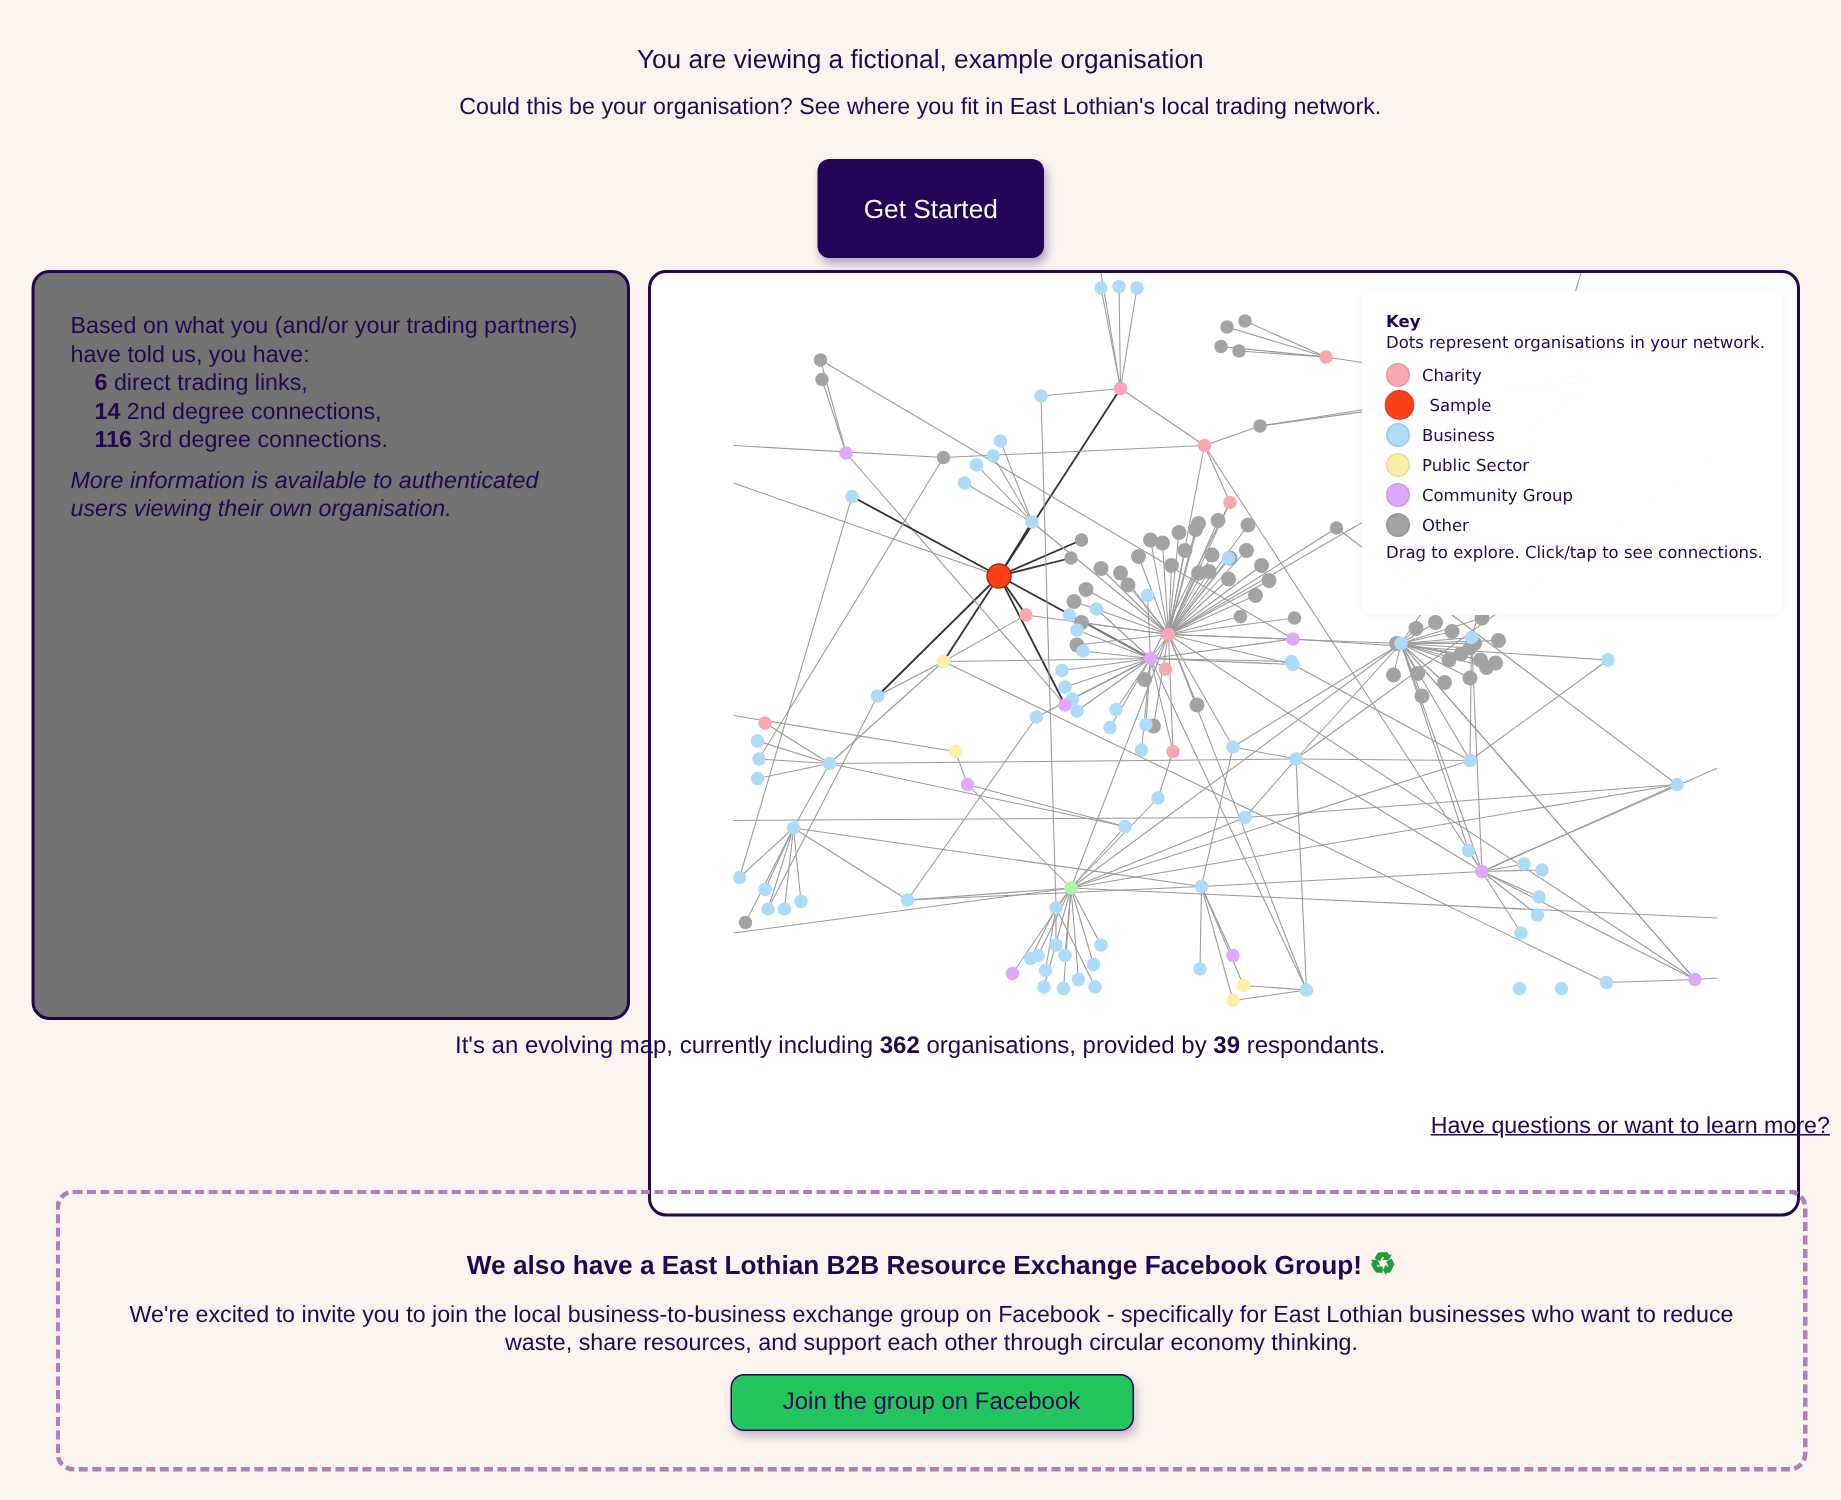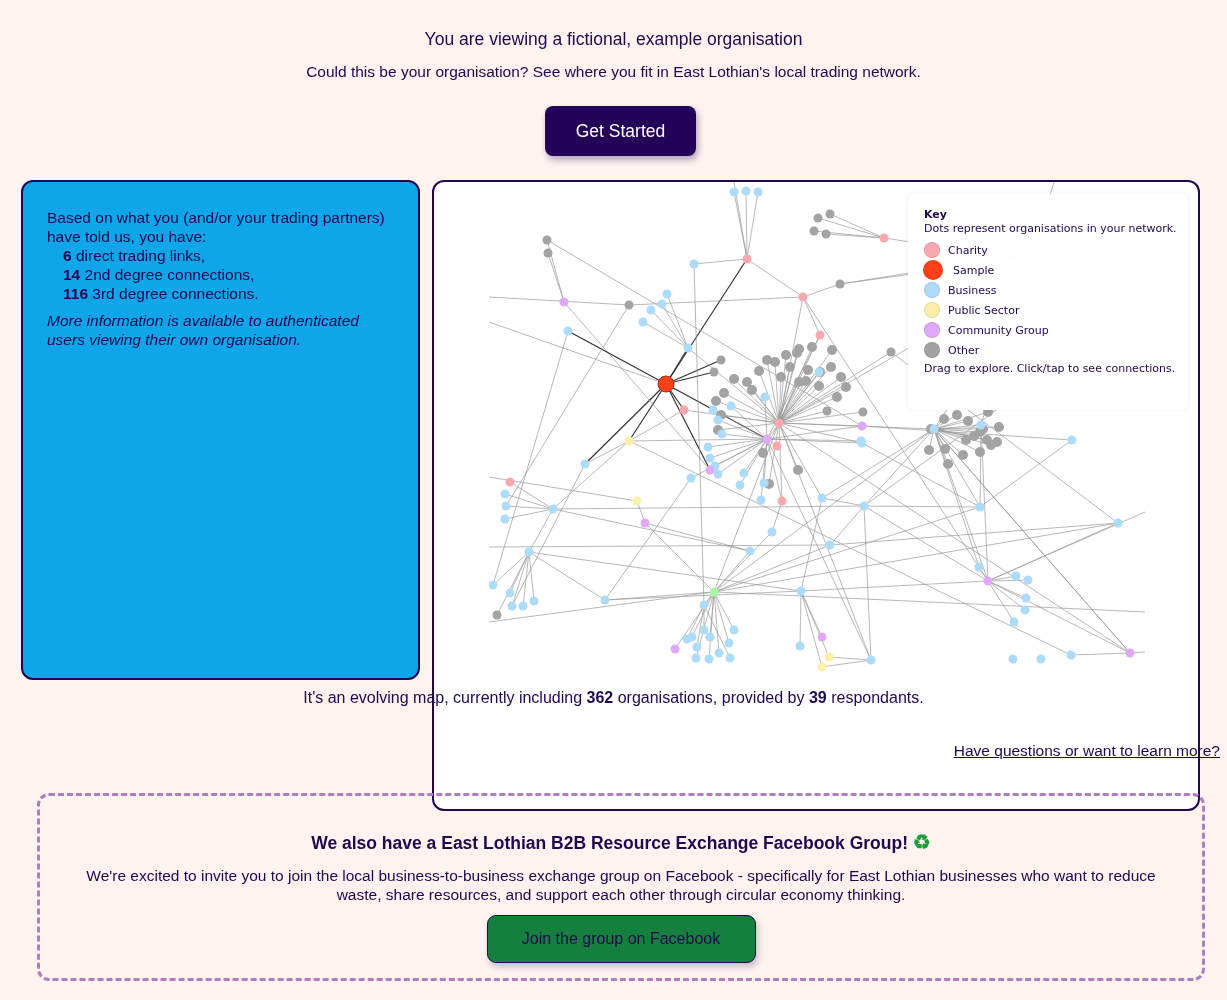--- a/index.html
+++ b/index.html
@@ -12,29 +12,29 @@
   }
   .hero-title {
     position: absolute; left: 0; right: 0; top: 29px;
     text-align: center; font-weight: normal; font-size: 17.5px; color: #21074f;
   }
   .hero-sub {
     position: absolute; left: 0; right: 0; top: 63px;
     text-align: center; font-size: 15.5px; color: #21074f;
   }
   .get-started {
-    position: absolute; left: 545px; top: 106px; width: 151px; height: 50px;
+    position: absolute; left: 545px; top: 106px; width: 151px; height: 66px;
     background: #240257; color: #fff; border: none; border-radius: 8px;
     font-family: "Liberation Sans", sans-serif; font-size: 17.5px;
     box-shadow: 2px 4px 6px rgba(60,20,100,0.35);
     cursor: pointer;
   }
   .info-card {
     position: absolute; left: 21px; top: 180px; width: 399px; height: 500px;
-    background: #0ea5e9; border: 2px solid #21074f; border-radius: 12px;
+    background: #737373; border: 2px solid #21074f; border-radius: 12px;
     padding: 26px 24px 0 24px;
     font-size: 15.5px; line-height: 19px; color: #21074f;
   }
   .info-card .intro { margin-bottom: 0; }
   .info-card .stat { padding-left: 16px; }
   .info-card .stat b { font-weight: bold; }
   .info-card .note { font-style: italic; margin-top: 8px; }
   .graph-card {
     position: absolute; left: 432px; top: 180px; width: 768px; height: 631px;
     background: #fff; border: 2px solid #21074f; border-radius: 12px;
@@ -71,22 +71,22 @@
   }
   .fb-title {
     margin-top: 34px; font-weight: bold; font-size: 17.5px; color: #21074f;
   }
   .fb-title .recycle { color: #1f9d3a; font-size: 20px; }
   .fb-text {
     margin-top: 12px; font-size: 15.5px; line-height: 19px; color: #21074f;
     padding: 0 40px;
   }
   .fb-button {
-    display: inline-block; margin-top: 11px; width: 269px; height: 48px;
-    background: #15803d; border: 1.5px solid #21074f; border-radius: 9px;
+    display: inline-block; margin-top: 11px; width: 269px; height: 38px;
+    background: #22c55e; border: 1.5px solid #21074f; border-radius: 9px;
     font-family: "Liberation Sans", sans-serif; font-size: 16px; color: #21074f;
     box-shadow: 2px 4px 6px rgba(60,20,100,0.25);
     cursor: pointer;
   }
 </style>
 </head>
 <body>
 
 <div class="hero-title">You are viewing a fictional, example organisation</div>
 <div class="hero-sub">Could this be your organisation? See where you fit in East Lothian's local trading network.</div>

